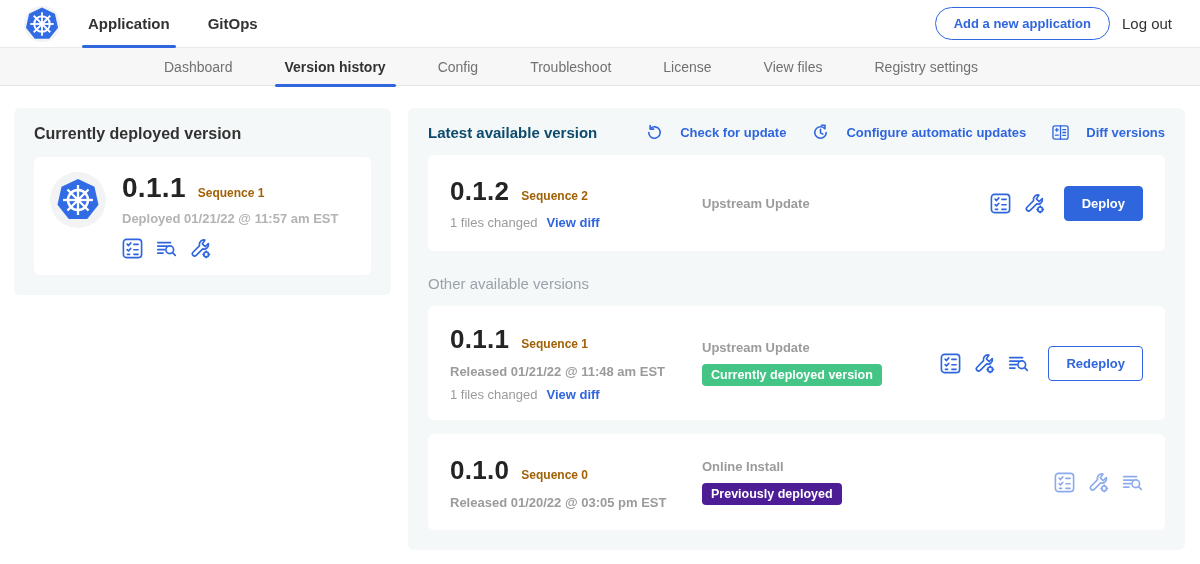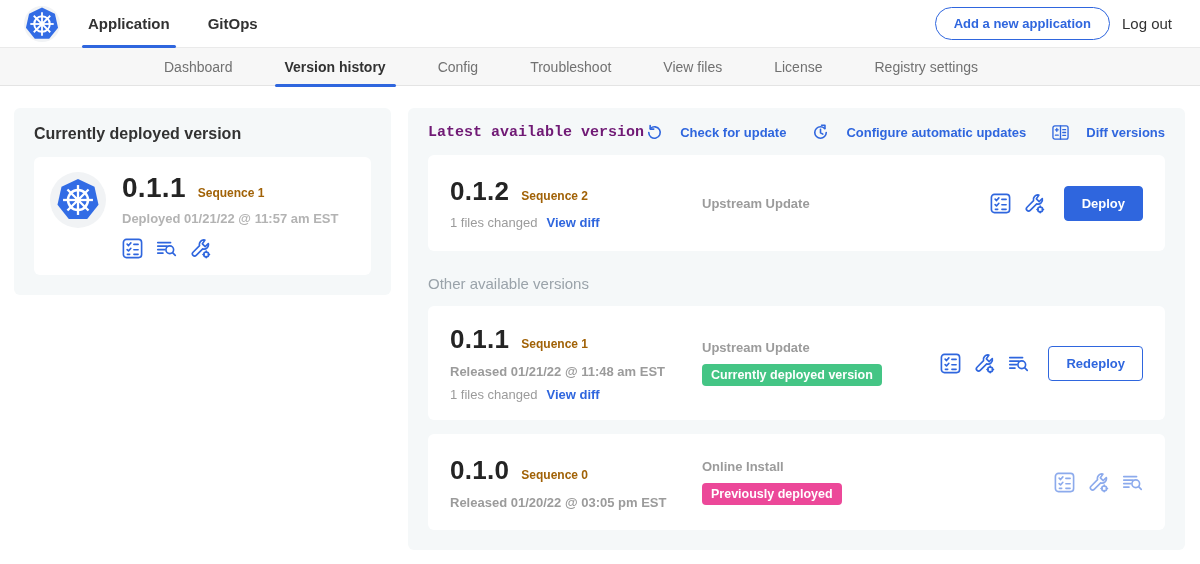--- a/index.html
+++ b/index.html
@@ -36,21 +36,21 @@
   .vnum-lg{ font-size:28px; }
   .vseq{ font-size:12px; color:#a16207; font-weight:700; }
   .deployed-at{ font-size:13px; color:#b3b3b3; font-weight:600; margin-top:7px; }
   .icon-row{ display:flex; align-items:center; gap:13px; margin-top:12px; color:var(--accent); }
   .icon{ width:21px; height:21px; display:inline-flex; cursor:pointer; }
   .icon svg{ width:100%; height:100%; }
   .icon-row.muted .icon{ opacity:.55; }
   
   .right-panel{ flex:1; padding:16px 20px 20px; }
   .rp-head{ display:flex; align-items:center; justify-content:space-between; }
-  .rp-title{ font-size:15px; font-weight:700; color:#701a75;font-family:Liberation Mono, monospace; }
+  .rp-title{ font-size:15px; font-weight:700; color:#0c4a6e; }
   .rp-actions{ display:flex; align-items:center; gap:26px; }
   .rp-link{ display:flex; align-items:center; gap:17px; color:var(--accent); font-size:13px; font-weight:700; cursor:pointer; text-decoration:none; }
   .rp-link .icon{ width:17px; height:17px; cursor:pointer; }
   .other-header{ font-size:15px; color:#9aa3aa; font-weight:500; margin-top:24px; }
   
   .vrow{ background:#fff; border-radius:6px; margin-top:14px; padding:18px 22px; display:flex; align-items:center; min-height:96px; }
   .vcol-left{ width:252px; flex:none; }
   .vreleased{ font-size:13px; color:#9b9b9b; font-weight:600; margin-top:9px; }
   .vfiles{ font-size:13px; color:#9b9b9b; margin-top:8px; }
   .vdiff{ color:var(--accent); font-weight:700; margin-left:9px; cursor:pointer; text-decoration:none; }
@@ -92,22 +92,22 @@
     <button class="add-btn">Add a new application</button>
     <span class="logout">Log out</span>
   </div>
 </header>
 
 <nav class="subnav">
   <span class="stab">Dashboard</span>
   <span class="stab active">Version history</span>
   <span class="stab">Config</span>
   <span class="stab">Troubleshoot</span>
+  <span class="stab">License</span>
   <span class="stab">View files</span>
-  <span class="stab">License</span>
   <span class="stab">Registry settings</span>
 </nav>
 
 <main>
 
   <section class="panel left-card">
     <h2 class="left-title">Currently deployed version</h2>
     <div class="deployed-inner">
       <span class="logo-lg">
         <svg width="46" height="46" viewBox="0 0 24 24">
@@ -290,21 +290,21 @@
     <div class="vcol-left">
       <div class="vline">
         <span class="vnum">0.1.0</span>
         <span class="vseq">Sequence 0</span>
       </div>
       <div class="vreleased">Released 01/20/22 @ 03:05 pm EST</div>
 
     </div>
     <div class="vcol-mid">
       <div class="vsource">Online Install</div>
-      <span class="vbadge" style="background: #ec4899;">Previously deployed</span>
+      <span class="vbadge" style="background: #4c1d95;">Previously deployed</span>
     </div>
     <div class="vcol-right">
       <span class="icon-row muted">
               <span class="icon">
                 <svg viewBox="0 0 18 18" fill="none" stroke="currentColor" stroke-width="1.4" stroke-linecap="round" stroke-linejoin="round">
                   <rect x="1.2" y="1.2" width="15.6" height="15.6" rx="2.6"></rect>
                   <path d="M4.4 5.3l1.2 1.2 2-2.3"></path>
                   <path d="M10.2 5.5h3.6"></path>
                   <path d="M4.4 9.9l1.2 1.2 2-2.3"></path>
                   <path d="M10.2 10.1h3.6"></path>

